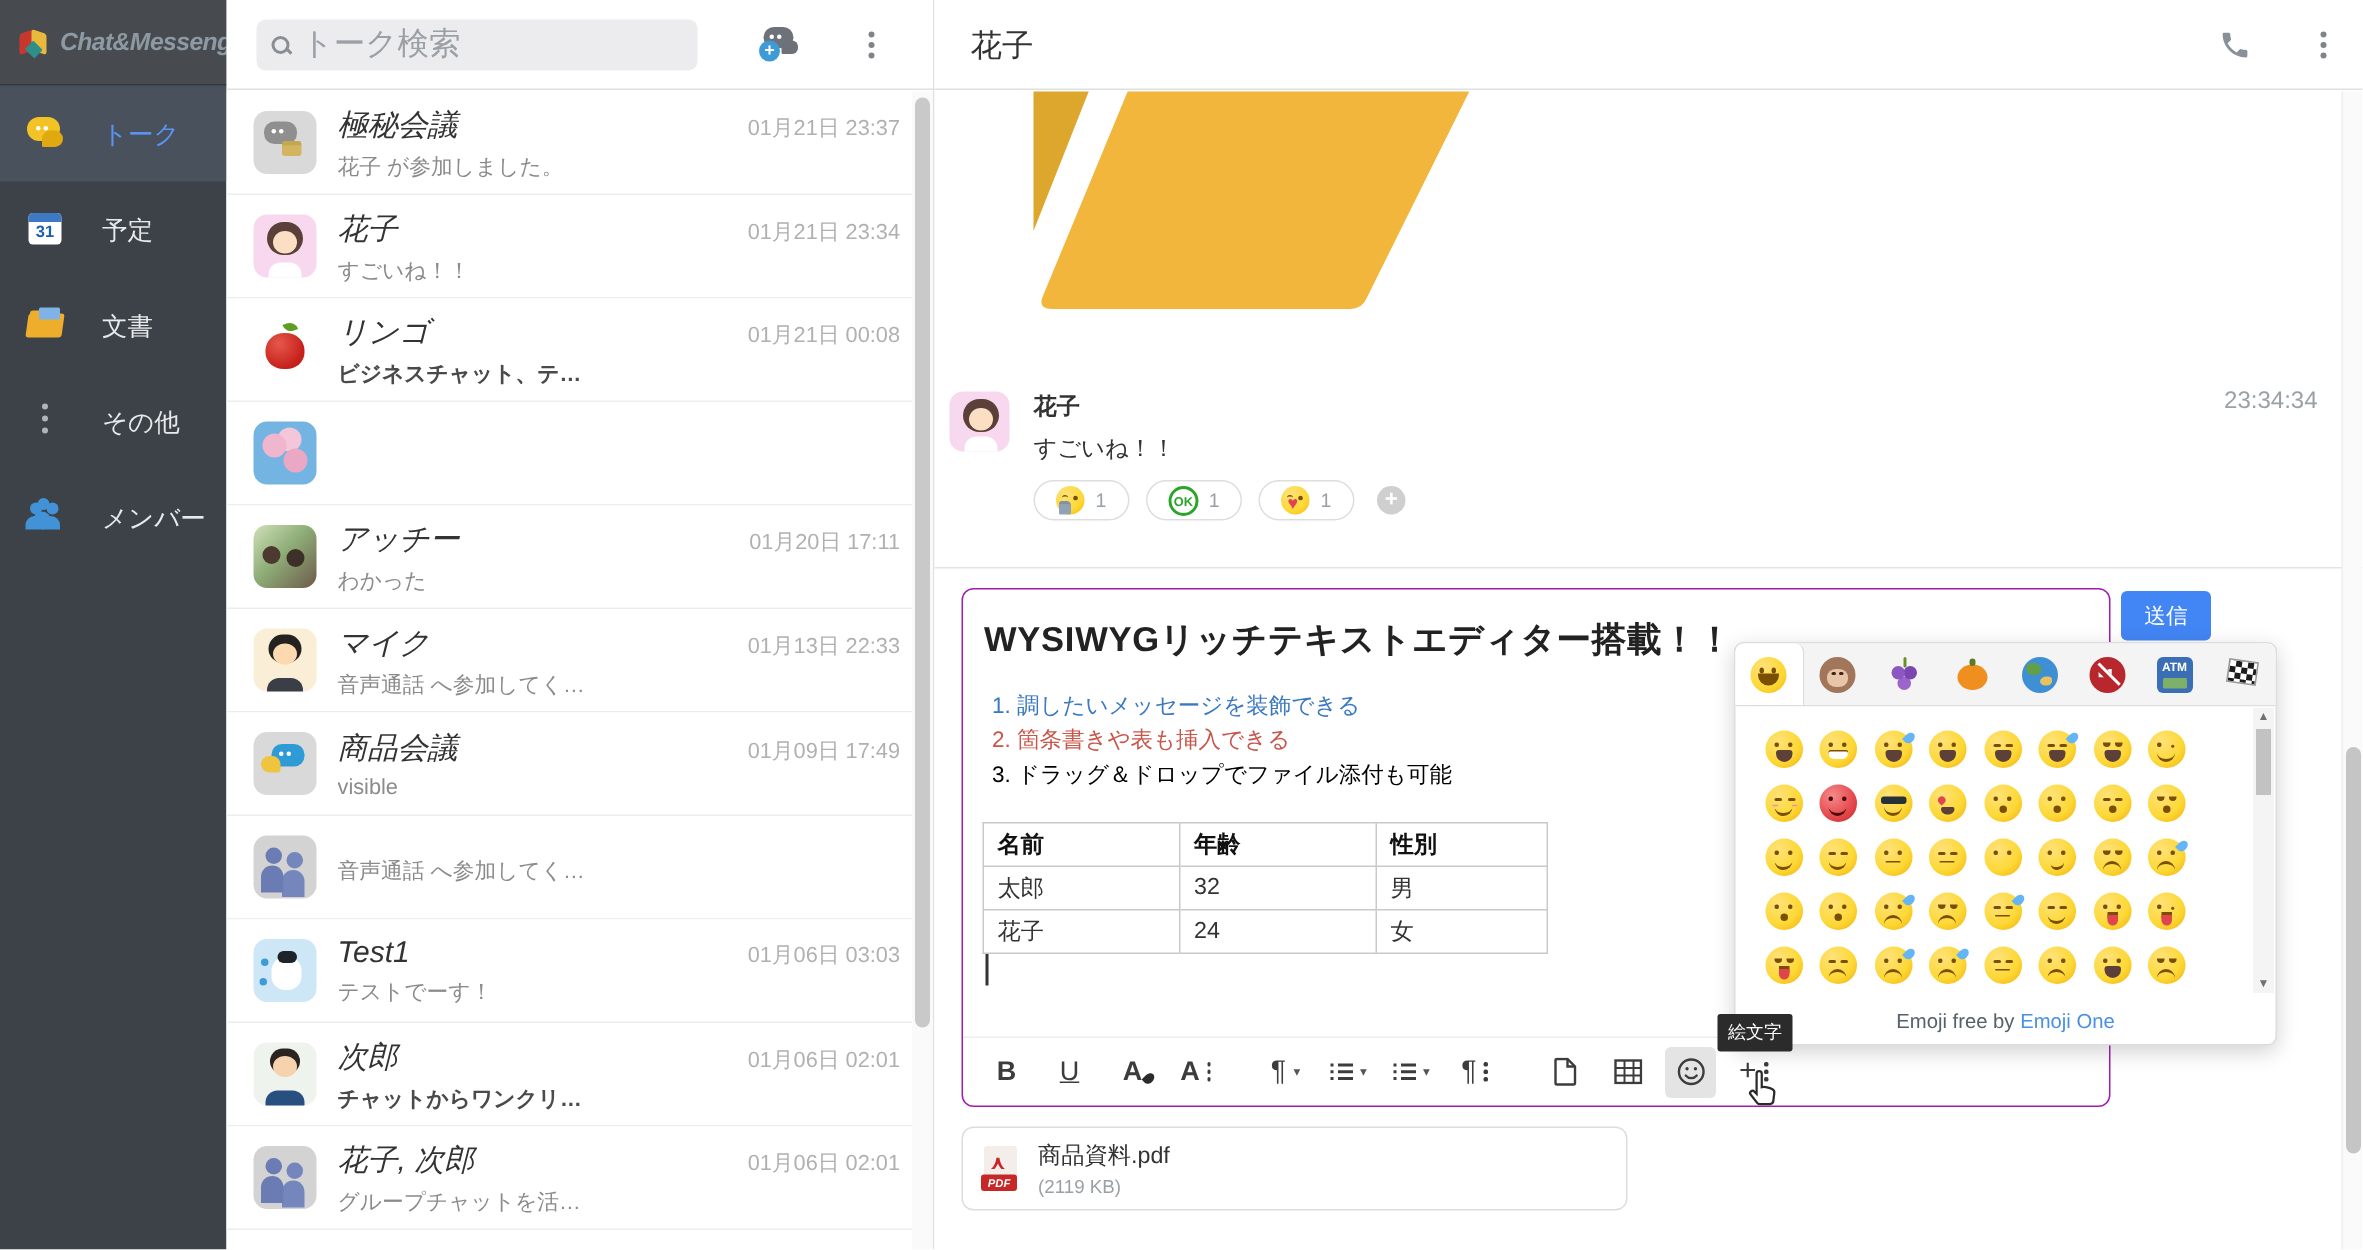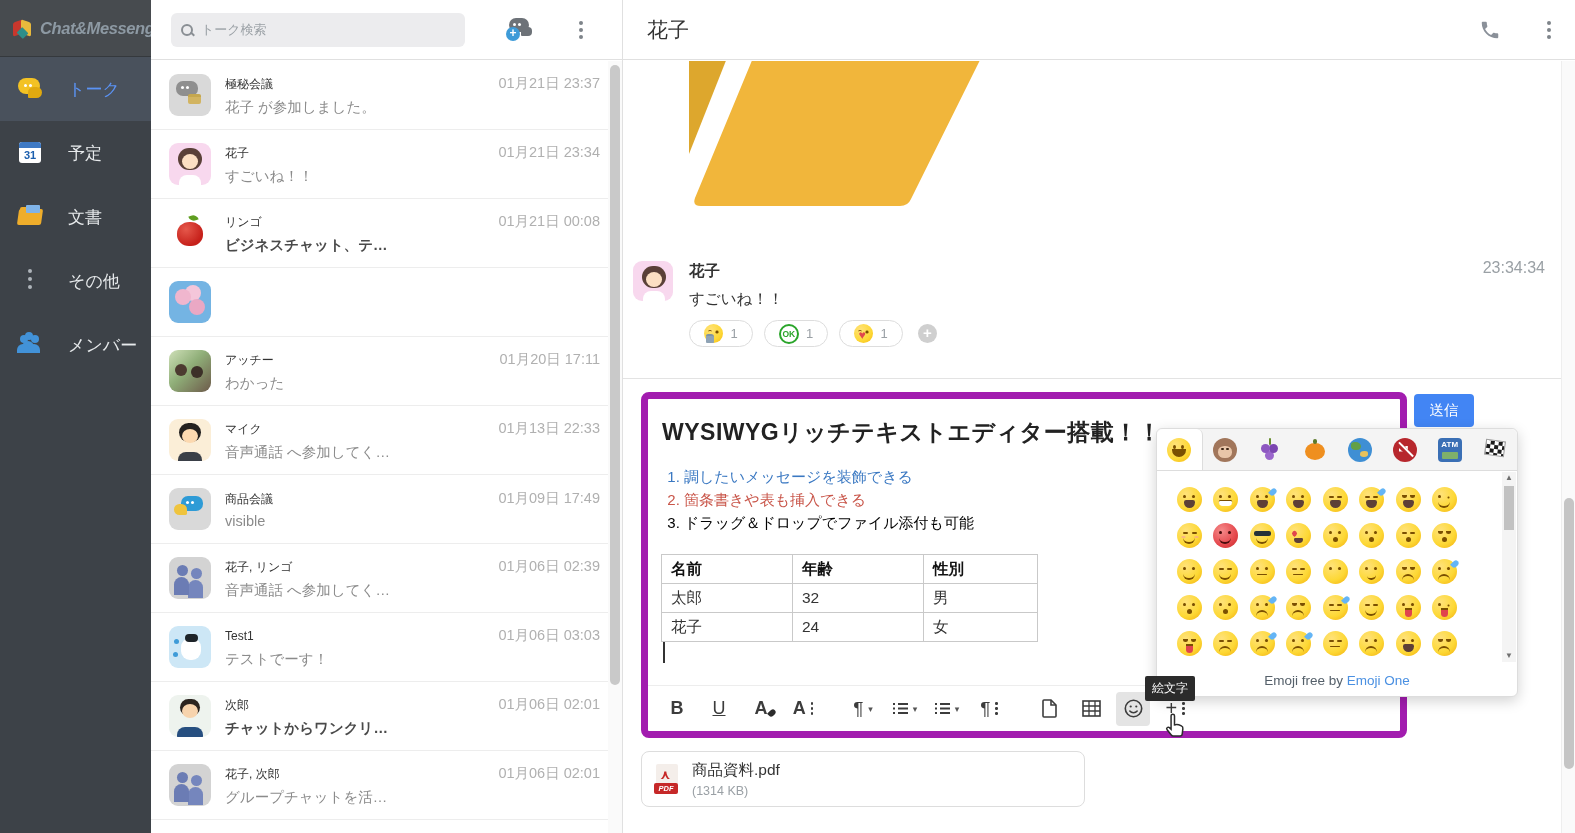--- a/index.html
+++ b/index.html
@@ -41,21 +41,21 @@
   
   .ic-more .dd { left:12px; top:2px; width:4px; height:4px; border-radius:50%; background:#aeb4ba; box-shadow:0 8px 0 #aeb4ba, 0 16px 0 #aeb4ba; }
 
   
   .listpanel { width:472px; flex:none; border-right:1px solid #e0e0e0; position:relative; background:#fff; }
   .list-header { height:60px; display:flex; align-items:center; border-bottom:1px solid #e0e0e0; padding:0 14px 0 20px; }
   .searchbox { width:294px; height:34px; background:#ececee; border:none; border-radius:6px; display:flex; align-items:center; padding-left:10px; }
   .search-ic { width:12px; height:12px; position:relative; margin-right:8px; flex:none; }
   .search-ic::before { content:""; position:absolute; left:0; top:0; width:8px; height:8px; border:2px solid #8a8f94; border-radius:50%; }
   .search-ic::after { content:""; position:absolute; left:9px; top:9px; width:5px; height:2px; background:#8a8f94; transform:rotate(45deg); }
-  .searchbox input { border:none; background:transparent; outline:none; font-size:13px; color:#333; width:230px; font-family:inherit; }
+  .searchbox input { border:none; background:transparent; outline:none; font-size:21px; color:#333; width:230px; font-family:inherit; }
   .searchbox input::placeholder { color:#9aa0a5; }
   .addchat { margin-left:40px; width:30px; height:26px; position:relative; cursor:pointer; }
   .addchat i { position:absolute; }
   .addchat .a1 { left:4px; top:1px; width:20px; height:14px; background:#6d7278; border-radius:7px; }
   .addchat .a2 { left:8px; top:6px; width:3px; height:3px; background:#fff; border-radius:50%; box-shadow:5px 0 0 #fff; }
   .addchat .a3 { left:16px; top:10px; width:11px; height:9px; background:#6d7278; border-radius:4px 4px 4px 1px; }
   .addchat .a4 { left:1px; top:10px; width:14px; height:14px; background:#3e9bd8; border-radius:50%; color:#fff; font-size:12px; font-weight:bold; font-style:normal; text-align:center; line-height:13px; }
   .vdots { width:4px; height:4px; border-radius:50%; background:#7e848a; box-shadow:0 7px 0 #7e848a, 0 -7px 0 #7e848a; cursor:pointer; }
   .list-header .vdots { margin-left:44px; }
   .chat-list { position:absolute; top:61px; left:0; right:14px; bottom:0; overflow:hidden; }
@@ -91,21 +91,21 @@
   .av-chat .p3 { left:5px; top:16px; width:13px; height:11px; background:#efc43e; border-radius:6px 6px 2px 6px; }
   .av-group { background:#d3d3d3; }
   .av-group .p1 { left:8px; top:8px; width:11px; height:11px; border-radius:50%; background:#6b7cb4; box-shadow:14px 3px 0 #7586bd; }
   .av-group .p2 { left:5px; top:20px; width:15px; height:18px; border-radius:8px 8px 0 0; background:#6b7cb4; box-shadow:14px 3px 0 #7586bd; }
   .av-robot { background:#cde7f6; }
   .av-robot .p1 { left:12px; top:12px; width:20px; height:22px; background:#fff; border-radius:9px; }
   .av-robot .p2 { left:16px; top:8px; width:13px; height:8px; background:#1d2429; border-radius:4px; }
   .av-robot .p3 { left:5px; top:13px; width:5px; height:5px; background:#3e9bd8; border-radius:50%; box-shadow:-1px 13px 0 #3e9bd8; }
   .ci-body { flex:1; margin-left:14px; min-width:0; }
   .ci-top { display:flex; align-items:baseline; }
-  .ci-name { font-size:12px; color:#333; white-space:nowrap; }
+  .ci-name { font-size:20px; color:#333; white-space:nowrap;font-style:italic; }
   .ci-time { margin-left:auto; font-size:14.5px; color:#b0b0b0; white-space:nowrap; }
   .ci-prev { margin-top:5px; font-size:14.5px; color:#8b8b8b; white-space:nowrap; overflow:hidden; }
   .ci-prev.bold { font-weight:bold; color:#4a4a4a; }
   .list-scroll { position:absolute; right:0; top:61px; width:14px; bottom:0; background:#fafafa; }
   .list-scroll .thumb { position:absolute; left:2px; top:4px; width:10px; height:620px; background:#c9c9c9; border-radius:6px; }
 
   
   .main { flex:1; position:relative; background:#fff; }
   .main-header { height:60px; border-bottom:1px solid #e0e0e0; display:flex; align-items:center; padding:0 24px; }
   .conv-title { font-size:21px; color:#333; }
@@ -124,21 +124,21 @@
   .rcount { font-size:13px; color:#9aa0a5; }
   .remoji { width:19px; height:19px; border-radius:50%; background:radial-gradient(circle at 35% 30%,#ffe27a,#fdd835 60%,#f6b40e); position:relative; }
   .remoji::before { content:""; position:absolute; left:4px; top:6px; width:4px; height:2.5px; border-top:1.8px solid #7a4f01; border-radius:50%; box-shadow:7px 0 0 -0.5px #7a4f01; }
   .remoji.r-thumb::after { content:""; position:absolute; left:2px; top:10px; width:8px; height:7px; background:#8fa3b5; border-radius:2px 3px 1px 1px; border-top:2px solid #7e93a6; }
   .remoji.r-heart::after { content:"♥"; position:absolute; left:4px; top:4px; font-size:12px; color:#e0454d; }
   .r-ok { width:20px; height:20px; border:2px solid #2aa52a; border-radius:50%; color:#2aa52a; font-size:8.5px; font-weight:bold; display:flex; align-items:center; justify-content:center; }
   .radd { width:19px; height:19px; border-radius:50%; background:#cfcfcf; color:#fff; font-size:15px; font-weight:bold; text-align:center; line-height:18px; cursor:pointer; margin-left:4px; }
 
   
   .compose { position:absolute; left:0; top:378px; right:0; bottom:0; border-top:1px solid #e3e3e3; background:#fff; }
-  .editor { position:absolute; left:18px; top:13px; width:766px; height:346px; border:7px solid #a21caf; border-radius:8px; }
+  .editor { position:absolute; left:18px; top:13px; width:766px; height:346px; border:1px solid #a21caf; border-radius:8px; }
   .ed-heading { position:absolute; left:14px; top:18px; font-size:23px; font-weight:bold; color:#222; letter-spacing:0.5px; }
   .ed-ol { position:absolute; left:36px; top:66px; font-size:15px; line-height:23px; color:#444; }
   .ed-ol li { margin:0; }
   .ed-table { position:absolute; left:13px; top:155px; border-collapse:collapse; font-size:15.5px; color:#333; }
   .ed-table th, .ed-table td { border:1px solid #c9c9c9; height:29px; padding:0 9px; text-align:left; font-weight:normal; }
   .ed-table th { font-weight:bold; color:#111; }
   .ed-table .c1 { width:131px; } .ed-table .c2 { width:131px; } .ed-table .c3 { width:114px; }
   .caret { position:absolute; left:15px; top:243px; width:1.5px; height:21px; background:#333; }
   .toolbar { position:absolute; left:0; bottom:0; width:100%; height:46px; border-top:1px solid #ededed; display:flex; align-items:center; padding-left:12px; }
   .tb { height:34px; min-width:34px; border-radius:4px; display:flex; align-items:center; justify-content:center; color:#3c3c3c; cursor:pointer; padding:0 4px; }
@@ -396,24 +396,20 @@
             <div class="ci-prev">visible</div>
           </div>
         </div>
         <div class="chat-item">
           <div class="avatar av-group">
             <i class="p1"></i>
             <i class="p2"></i>
             <i class="p3"></i>
           </div>
           <div class="ci-body">
-            <div class="ci-top">
-              <span class="ci-name">花子, リンゴ</span>
-              <span class="ci-time">01月06日 02:39</span>
-            </div>
             <div class="ci-prev">音声通話 へ参加してく…</div>
           </div>
         </div>
         <div class="chat-item">
           <div class="avatar av-robot">
             <i class="p1"></i>
             <i class="p2"></i>
             <i class="p3"></i>
           </div>
           <div class="ci-body">
@@ -592,21 +588,21 @@
       </div>
       <button class="send-btn">送信</button>
       <div class="attach">
         <span class="pdf-ic">
             <i class="sheet"></i>
             <i class="mark">⋏</i>
             <i class="tag">PDF</i>
           </span>
         <span class="at-body">
           <div class="at-name">商品資料.pdf</div>
-          <div class="at-size">(1314 KB)</div>
+          <div class="at-size">(2119 KB)</div>
         </span>
       </div>
     </div>
 
     <div class="epanel">
       <div class="etabs" id="etabs">
           <div class="etab active">
             <span class="ticon t-smiley"></span>
           </div>
           <div class="etab">

